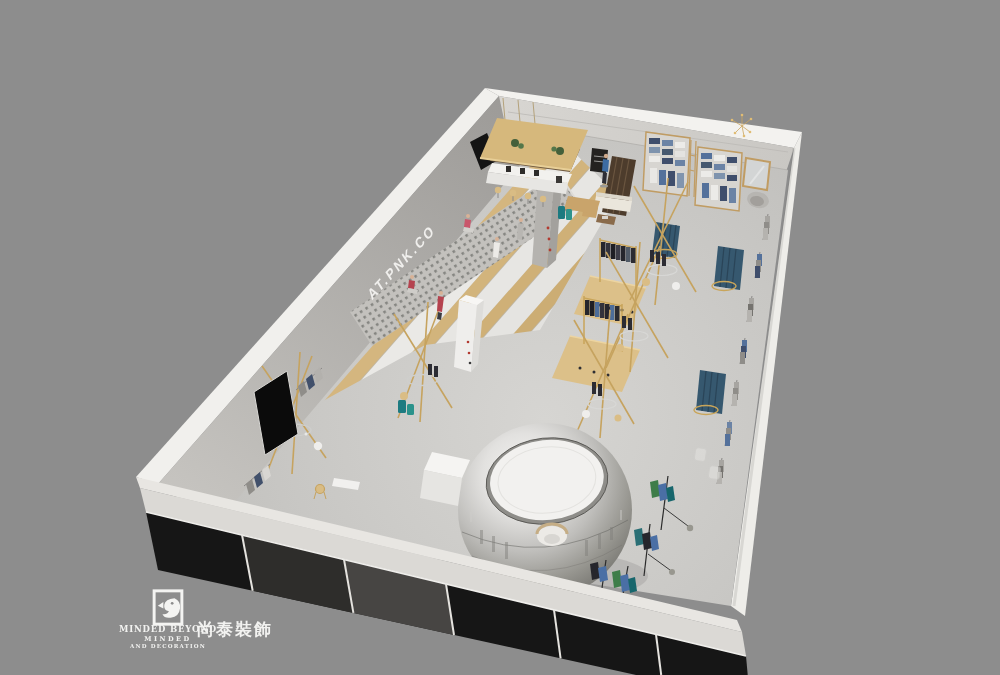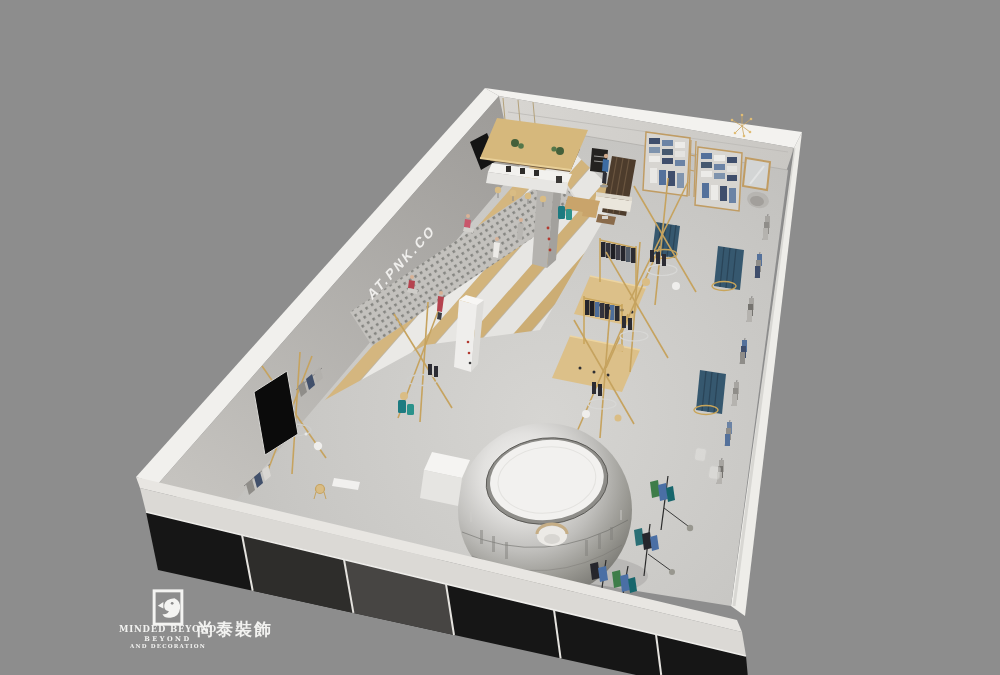--- a/index.html
+++ b/index.html
@@ -542,17 +542,17 @@
 </svg>
 
   <div>
     <svg class="wm logo-mark" style="position:absolute;" viewBox="0 0 34 40">
       <rect x="2" y="2" width="30" height="36" fill="none" stroke="#f4f4f2" stroke-width="3.2"></rect>
       <path d="M24,10 q7,3 6,11 q-1,9 -10,10 q-7,1 -9,-4 q5,1 7,-3 q-6,-1 -5,-7 q1,-6 11,-7 z" fill="#f4f4f2"></path>
       <circle cx="21.5" cy="15.5" r="1.5" fill="#8d8d8d"></circle>
       <path d="M12,14 l-6,4 6,3 z" fill="#f4f4f2"></path>
     </svg>
     <div class="wm logo-en" style="position:absolute;">MINDED BEYOND</div>
-    <div class="wm logo-d1" style="position:absolute;">BEYOND</div>
+    <div class="wm logo-d1" style="position:absolute;">MINDED</div>
     <div class="wm logo-d2" style="position:absolute;">AND DECORATION</div>
     <div class="wm logo-cn" style="position:absolute;">尚泰裝飾</div>
   </div>
 </div>
 
 </body></html>

